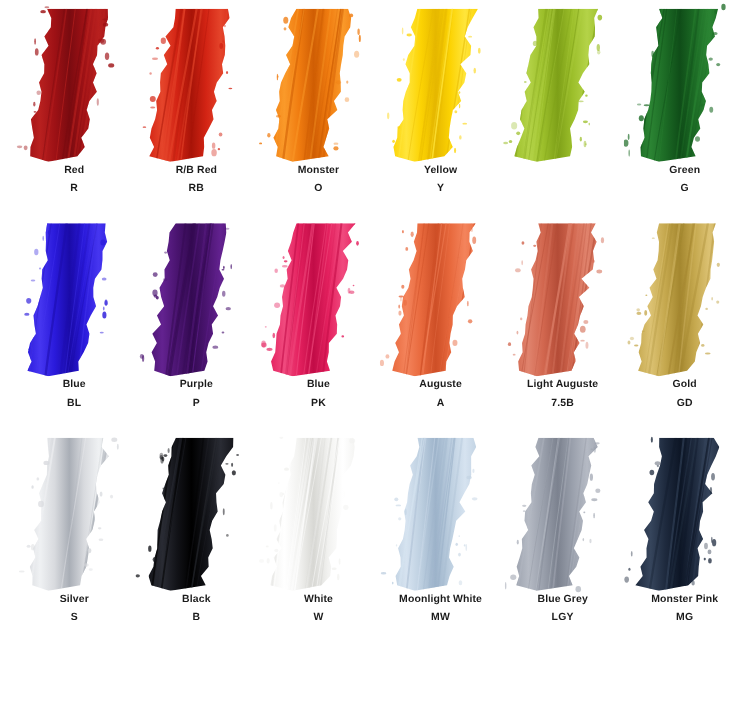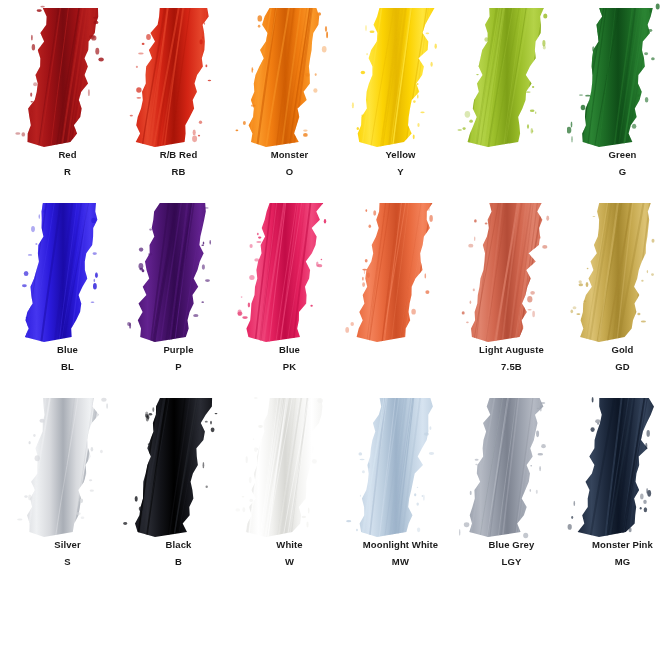--- a/index.html
+++ b/index.html
@@ -748,20 +748,24 @@
             <ellipse cx="86.1" cy="23.4" rx="1.77" ry="3.39" fill="#E8693D" opacity="0.63"></ellipse>
             <ellipse cx="23.4" cy="80.2" rx="1.59" ry="2.76" fill="#E8693D" opacity="0.53"></ellipse>
             <ellipse cx="84.0" cy="13.9" rx="0.80" ry="2.12" fill="#E8693D" opacity="0.38"></ellipse>
             <ellipse cx="18.6" cy="89.6" rx="1.43" ry="2.39" fill="#E8693D" opacity="0.50"></ellipse>
             <ellipse cx="17.9" cy="83.7" rx="0.79" ry="1.90" fill="#E8693D" opacity="0.68"></ellipse>
             <ellipse cx="29.7" cy="18.0" rx="1.47" ry="2.63" fill="#E8693D" opacity="0.64"></ellipse>
             <ellipse cx="21.3" cy="15.6" rx="0.85" ry="1.45" fill="#E8693D" opacity="0.80"></ellipse>
             <ellipse cx="2.2" cy="134.9" rx="1.88" ry="2.91" fill="#E8693D" opacity="0.40"></ellipse>
           </svg>
         </div>
+        <div class="labels">
+          <span class="color-name">Auguste</span>
+          <span class="color-code">A</span>
+        </div>
       </div>
       <div class="swatch-cell">
         <div class="stroke-wrap">
           <svg class="stroke-svg" viewBox="0 0 111 150" preserveAspectRatio="none">
             <defs>
               <linearGradient id="g10" x1="0" y1="0" x2="1" y2="0">
                 <stop offset="0%" stop-color="#B44C37"></stop>
                 <stop offset="10%" stop-color="#D2674F"></stop>
                 <stop offset="22%" stop-color="#E0836D"></stop>
                 <stop offset="34%" stop-color="#D2674F"></stop>

